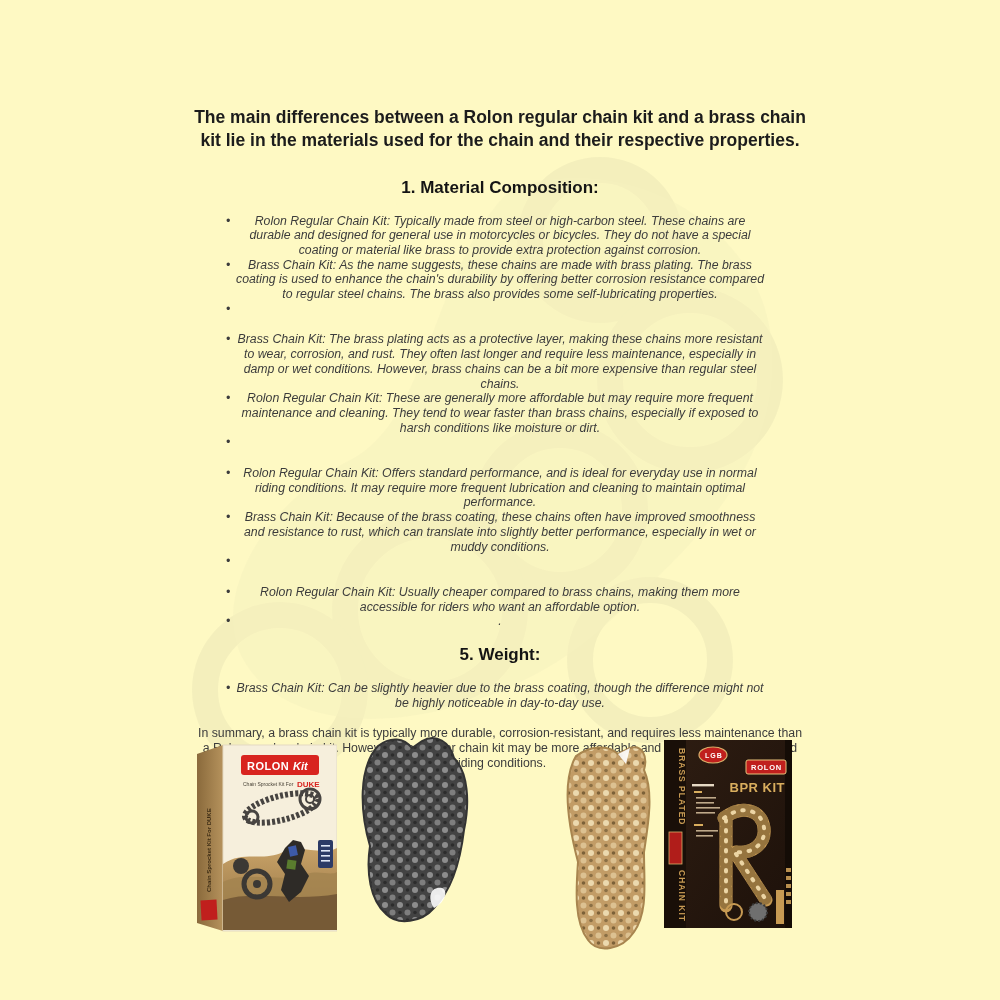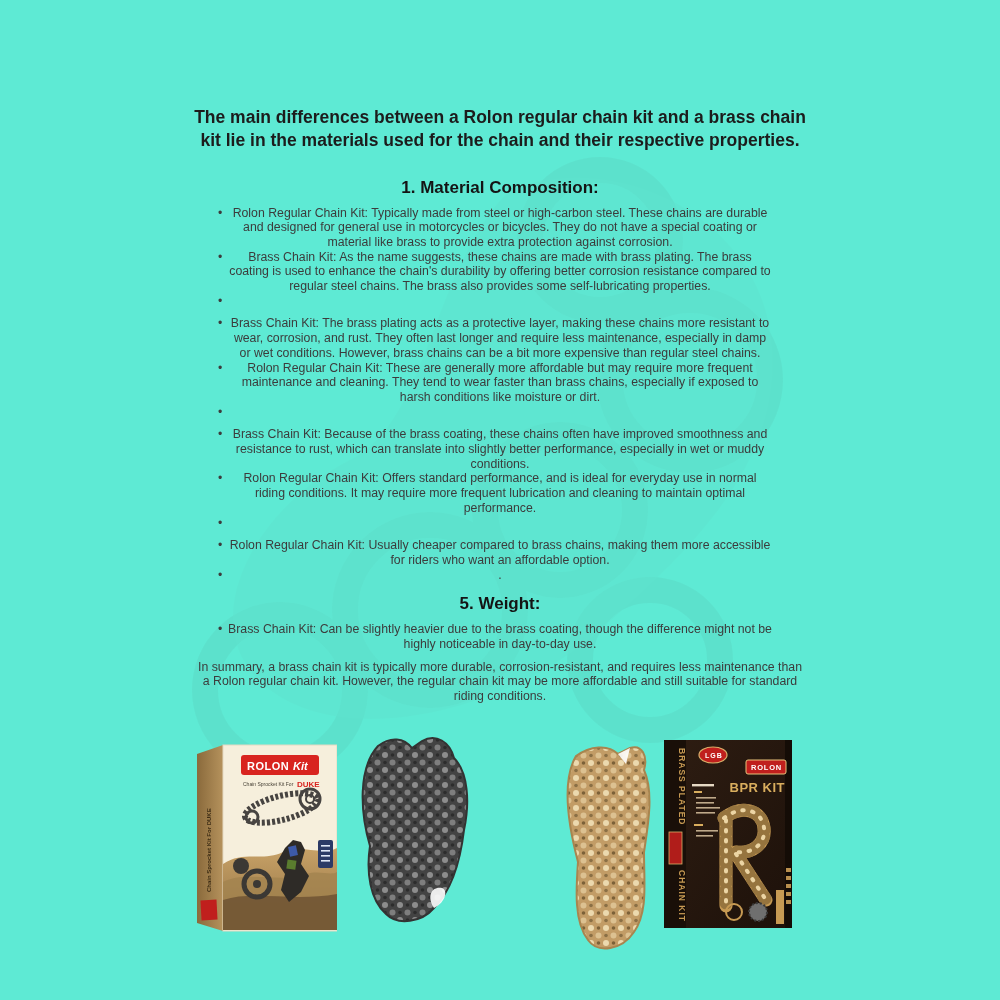--- a/index.html
+++ b/index.html
@@ -1,29 +1,29 @@
 <!DOCTYPE html>
 <html><head>
 <meta charset="utf-8">
 <style>
   html,body{margin:0;padding:0;background:#ffffff;}
   .page{
-    position:relative;width:1000px;height:1000px;background:#5eead4;overflow:hidden;
+    position:relative;width:1000px;height:1000px;background:#fef9c3;overflow:hidden;
     font-family:"Liberation Sans", sans-serif;color:#3c3c3c;
   }
   .watermark{position:absolute;left:130px;top:130px;opacity:0.05;pointer-events:none;}
   .content{position:relative;width:620px;margin:0 auto;text-align:center;}
   .doc-title{
     margin:106px auto 26px;width:612px;font-size:17.5px;font-weight:700;
     line-height:1.3;color:#1c1c1c;text-align:center;
   }
   .section-heading{
     font-size:17px;font-weight:700;color:#141414;margin:12px 0 4px;
   }
-  ul.bullet-list{list-style:none;margin:8px;padding:0;}
+  ul.bullet-list{list-style:none;margin:16px;padding:0;font-style:italic;}
   ul.bullet-list li{
     position:relative;font-size:12.3px;line-height:14.7px;color:#3c3c3c;
     padding:0 30px;min-height:14.7px;text-align:center;
   }
   ul.bullet-list li::before{
     content:attr(data-bullet);position:absolute;left:20px;top:0;color:#3c3c3c;
   }
   .summary{font-size:12.3px;line-height:14.7px;color:#3c3c3c;margin:0;padding:0 6px;text-align:center;}
 
   .product{position:absolute;}
@@ -60,22 +60,22 @@
       <li data-bullet="•"></li>
     </ul>
 
     <ul class="bullet-list">
       <li data-bullet="•">Brass Chain Kit: The brass plating acts as a protective layer, making these chains more resistant to wear, corrosion, and rust. They often last longer and require less maintenance, especially in damp or wet conditions. However, brass chains can be a bit more expensive than regular steel chains.</li>
       <li data-bullet="•">Rolon Regular Chain Kit: These are generally more affordable but may require more frequent maintenance and cleaning. They tend to wear faster than brass chains, especially if exposed to harsh conditions like moisture or dirt.</li>
       <li data-bullet="•"></li>
     </ul>
 
     <ul class="bullet-list">
+      <li data-bullet="•">Rolon Regular Chain Kit: Offers standard performance, and is ideal for everyday use in normal riding conditions. It may require more frequent lubrication and cleaning to maintain optimal performance.</li>
       <li data-bullet="•">Brass Chain Kit: Because of the brass coating, these chains often have improved smoothness and resistance to rust, which can translate into slightly better performance, especially in wet or muddy conditions.</li>
-      <li data-bullet="•">Rolon Regular Chain Kit: Offers standard performance, and is ideal for everyday use in normal riding conditions. It may require more frequent lubrication and cleaning to maintain optimal performance.</li>
       <li data-bullet="•"></li>
     </ul>
 
     <ul class="bullet-list">
       <li data-bullet="•">Rolon Regular Chain Kit: Usually cheaper compared to brass chains, making them more accessible for riders who want an affordable option.</li>
       <li data-bullet="•">.</li>
     </ul>
 
     <h2 class="section-heading">5. Weight:</h2>
     <ul class="bullet-list">

